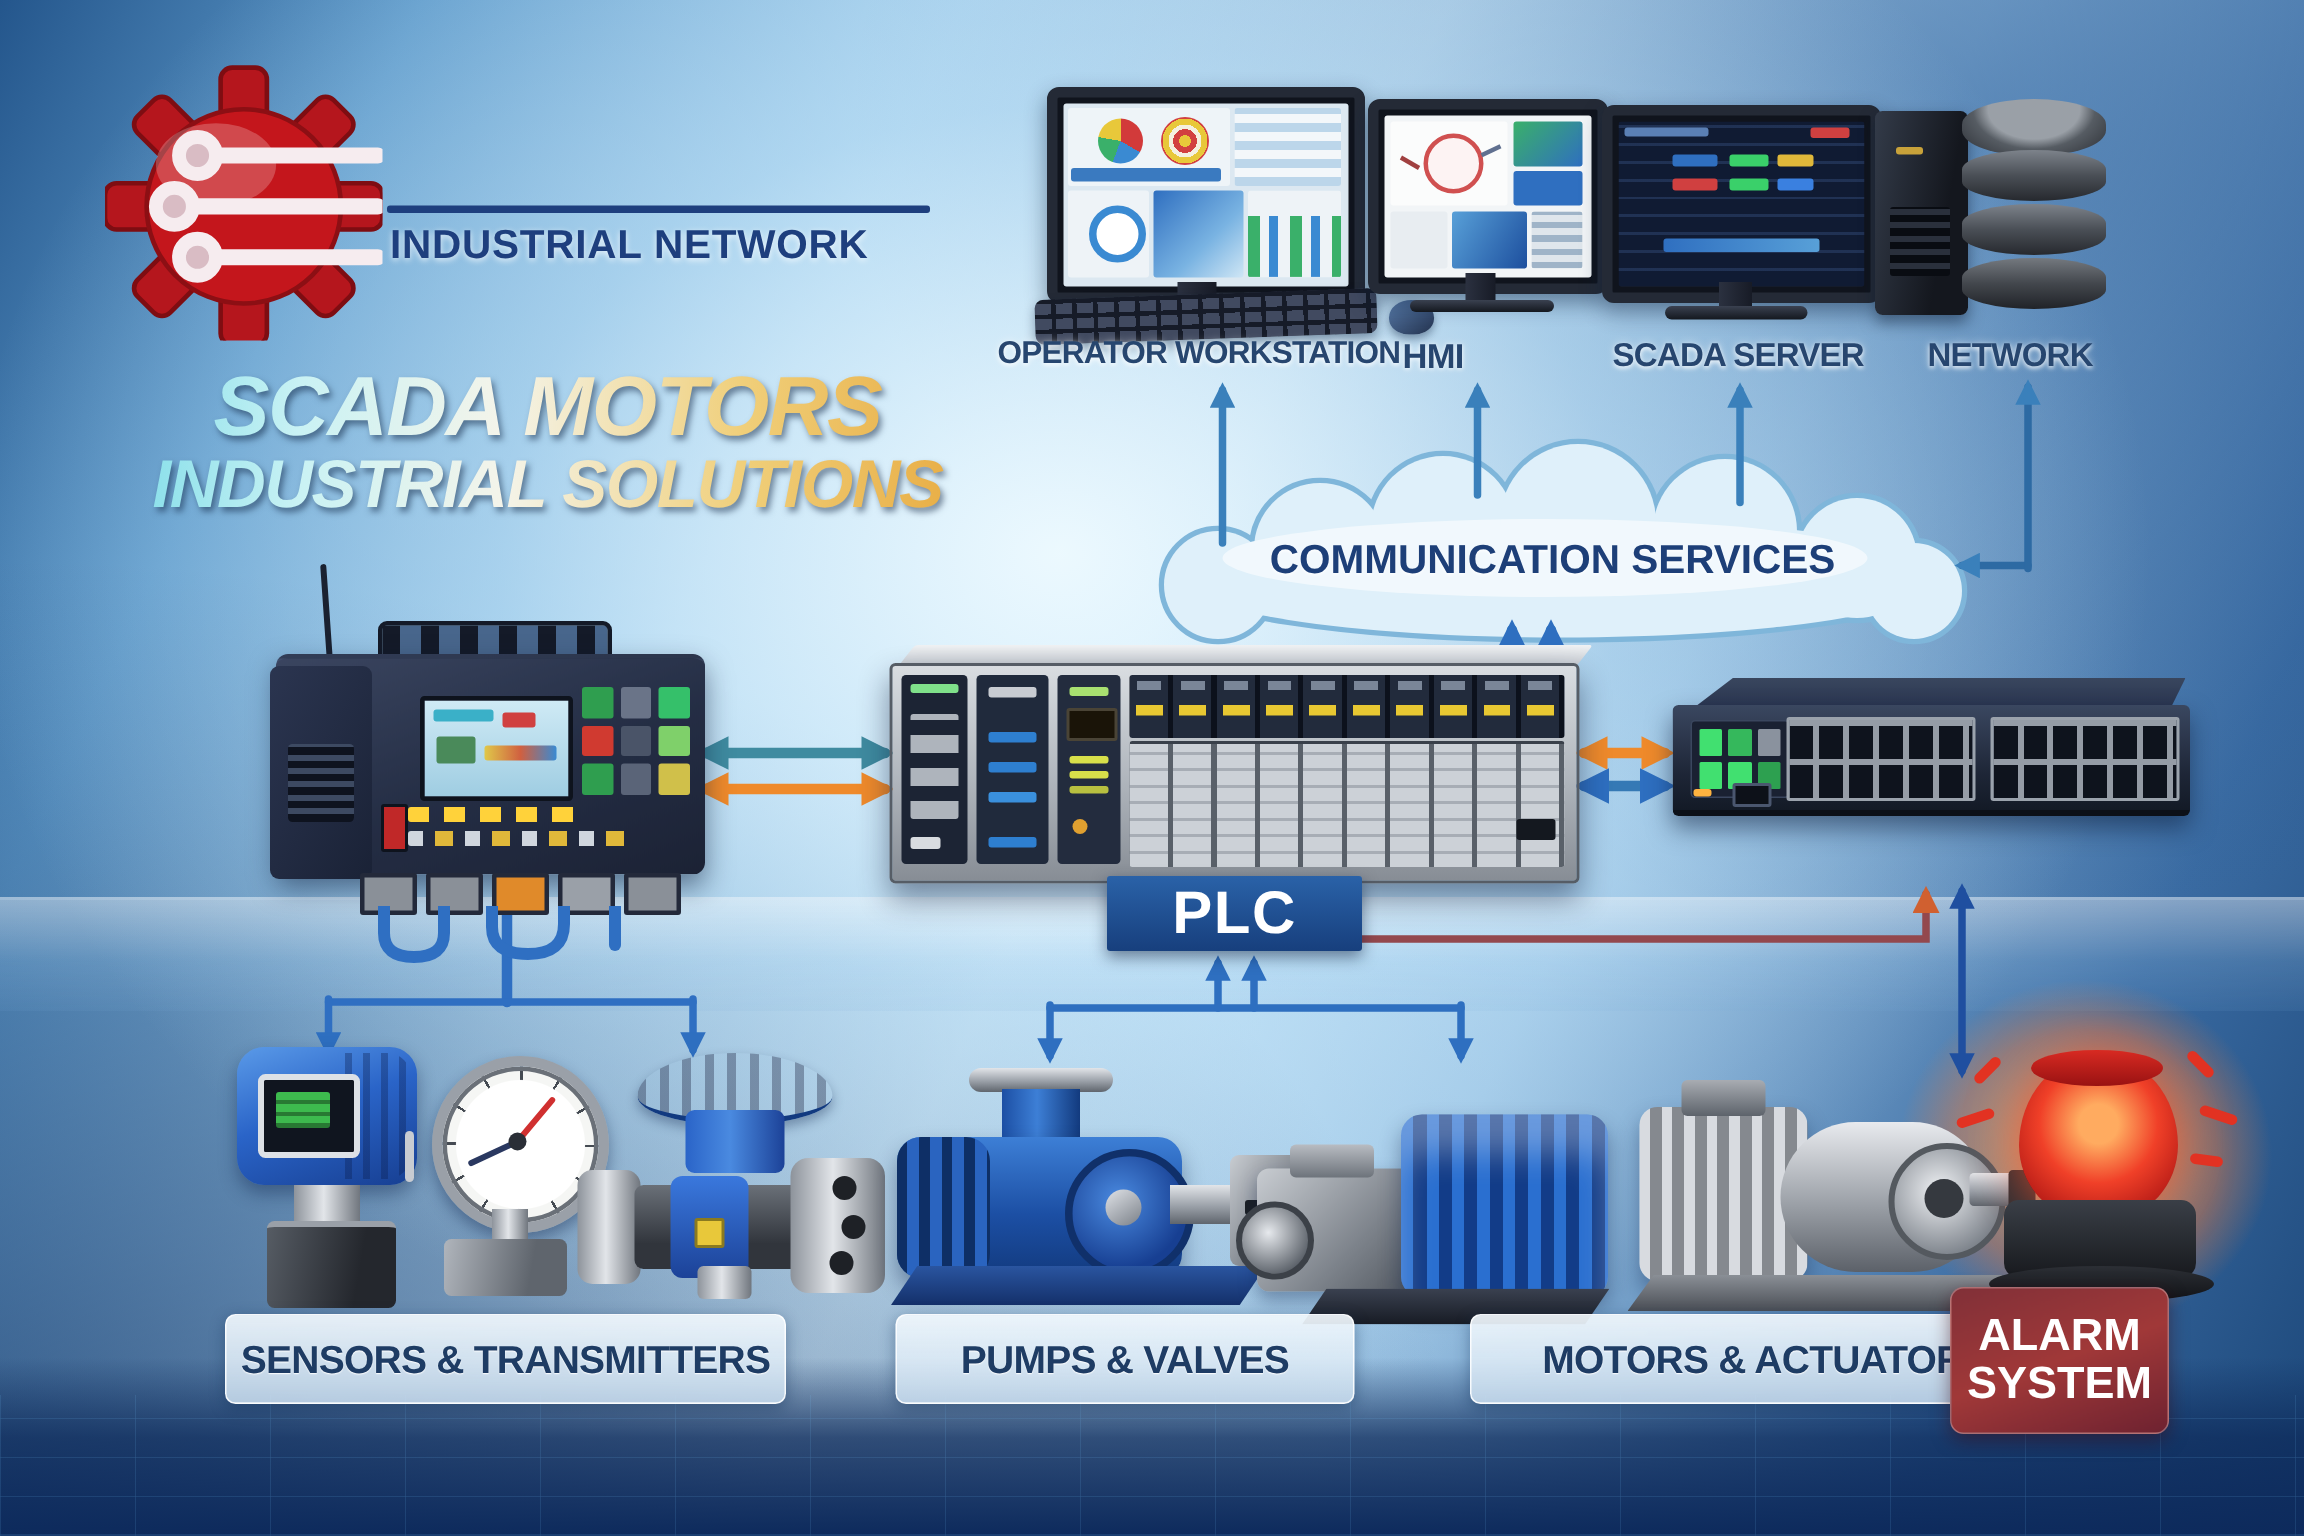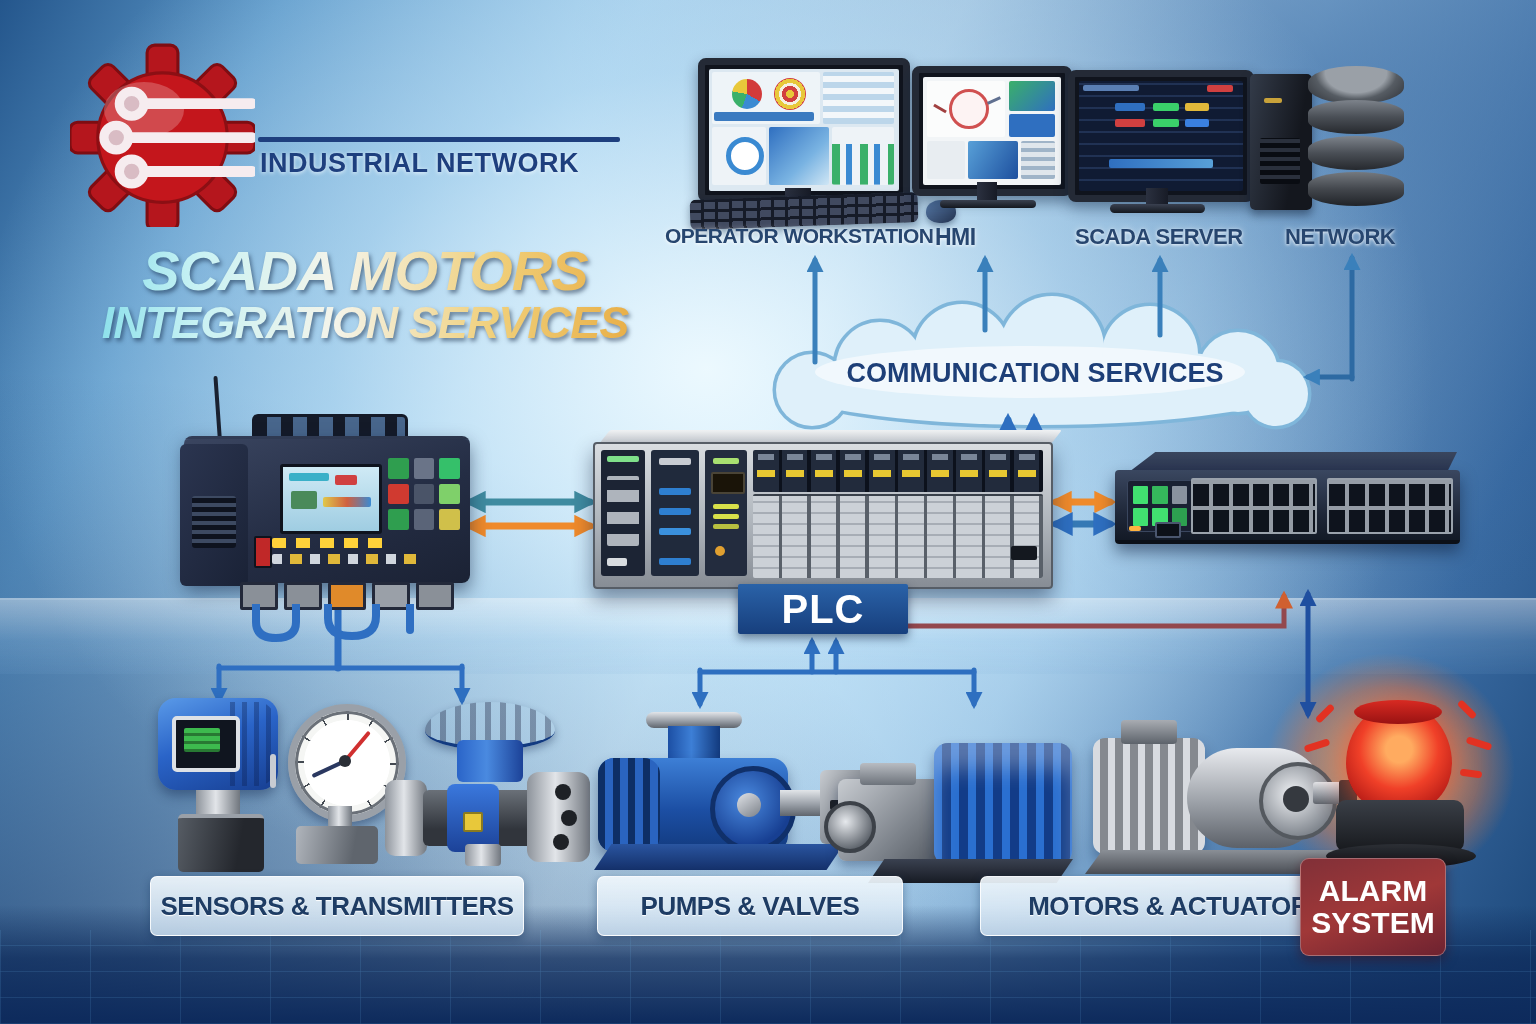--- a/index.html
+++ b/index.html
@@ -89,21 +89,21 @@
           <circle cx="30" cy="62" r="8"></circle>
           <circle cx="40" cy="84" r="8"></circle>
       </g>
     </svg>
     <div class="abs" style="left:188px;top:97px;width:362px;height:5px;background:#1e3f7e;border-radius:2px;"></div>
     <div class="abs" style="left:190px;top:108px;font-size:27px;font-weight:800;color:#1e3f7e;letter-spacing:.5px;text-shadow:0 1px 4px rgba(255,255,255,.8);">INDUSTRIAL NETWORK</div>
   </div>
 
   <div class="abs" style="left:70px;top:242px;width:590px;text-align:center;">
     <div class="grad-txt" style="font-size:56px;">SCADA MOTORS</div>
-    <div class="grad-txt" style="font-size:45px;">INTEGRATION SERVICES</div>
+    <div class="grad-txt" style="font-size:45px;">INDUSTRIAL SOLUTIONS</div>
   </div>
 
   <div class="abs" style="left:690px;top:58px;width:280px;height:175px;">
     <div class="abs monitor" style="left:8px;top:0;width:198px;height:130px;">
       <div class="abs" style="left:4px;top:4px;right:4px;bottom:4px;background:#dce8f1;border-radius:2px;overflow:hidden;">
         <div class="abs" style="left:3px;top:3px;width:108px;height:52px;background:#eef4f8;border-radius:2px;">
           <div class="abs" style="left:20px;top:7px;width:30px;height:30px;border-radius:50%;background:conic-gradient(#d23a3a 0 120deg,#3a8ad2 120deg 200deg,#3ab06a 200deg 280deg,#e8c83a 280deg);"></div>
           <div class="abs" style="left:62px;top:6px;width:32px;height:32px;border-radius:50%;background:repeating-radial-gradient(circle,#e8c83a 0 4px,#d24040 4px 8px,#f4f0e0 8px 11px);"></div>
           <div class="abs" style="left:2px;top:40px;width:100px;height:9px;background:#3a7ac0;border-radius:2px;"></div>
         </div>

